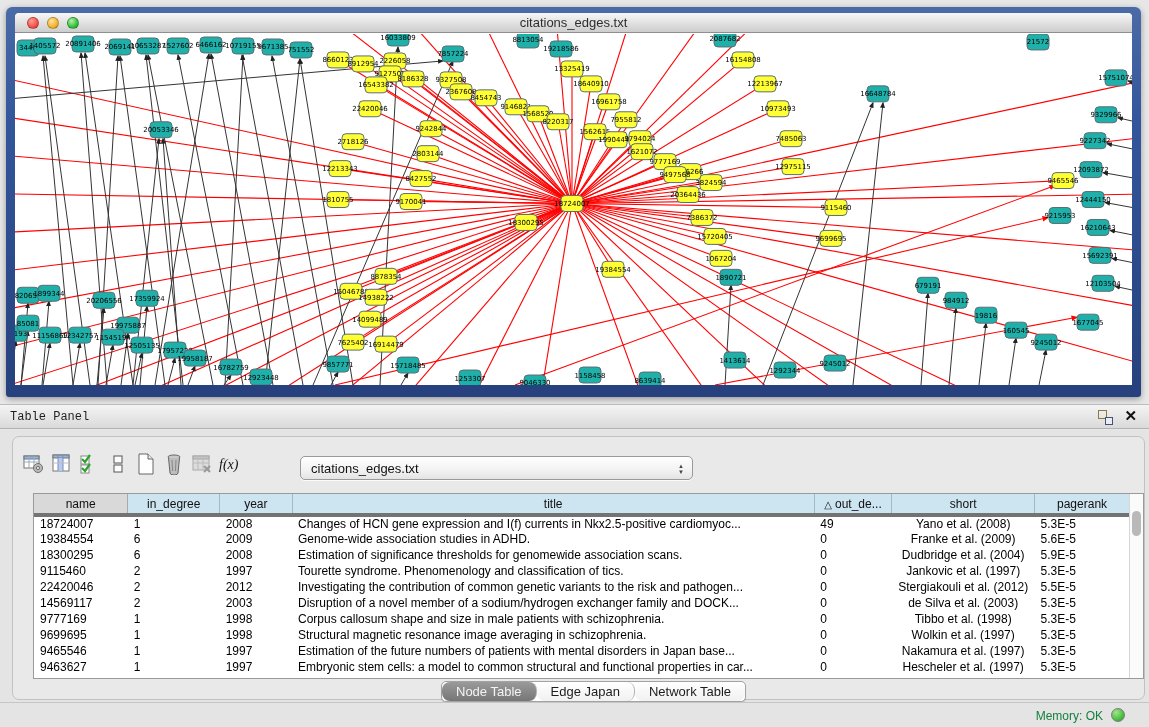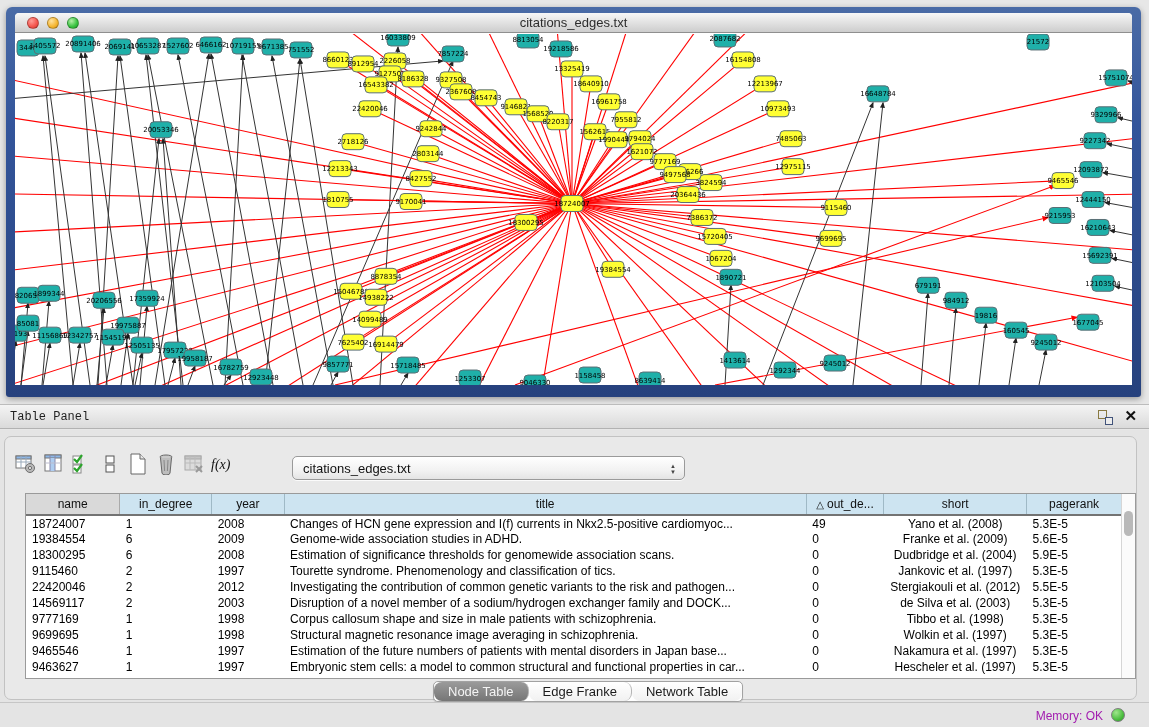--- a/index.html
+++ b/index.html
@@ -27,58 +27,58 @@
   
   #panel-header { position:absolute; left:0; top:404px; width:1149px; height:25px;
     background:linear-gradient(180deg,#f4f4f4,#dadada); border-top:1px solid #bcbcbc; border-bottom:1px solid #b2b2b2; }
   #panel-header .ph-title { position:absolute; left:10px; top:5px; font-size:12px; color:#1f1f1f;font-family:Liberation Mono, monospace; }
   #float-btn { position:absolute; right:36px; top:5px; width:15px; height:15px; cursor:default; }
   #float-btn .sq1 { position:absolute; left:0; top:0; width:9px; height:9px; border:1.5px solid #8a7a42; }
   #float-btn .sq2 { position:absolute; right:0; bottom:0; width:8px; height:8px; border:1.5px solid #41537a; background:#ececec; }
   #close-btn { position:absolute; right:12px; top:2px; font-size:15px; font-weight:bold; color:#111; }
 
   #panel-body { position:absolute; left:0; top:430px; width:1149px; height:272px; background:#e4e4e4; }
-  #panel-inset { position:absolute; left:4px; top:6px; width:1133px; height:264px;
+  #panel-inset { position:absolute; left:12px; top:6px; width:1133px; height:264px;
     background:#e9e9e9; border:1px solid #c2c2c2; border-radius:7px; }
 
   
   #tp-toolbar { position:absolute; left:8px; top:12px; height:30px; display:flex; align-items:center; }
   .tb-icon { width:26px; height:24px; display:flex; align-items:center; justify-content:center; margin-right:2px; }
   .tb-icon svg { display:block; }
   #table-select { position:absolute; left:287px; top:19px; width:393px; height:24px;
     border:1px solid #9a9a9a; border-radius:5px;
     background:linear-gradient(180deg,#ffffff,#f2f2f2 60%,#e4e4e4); box-shadow:0 1px 0 rgba(255,255,255,.8);
     font-size:13px; color:#111; display:flex; align-items:center; padding-left:10px; }
   #table-select .stepper { position:absolute; right:4px; top:3px; width:14px; height:17px; display:flex; flex-direction:column;
     align-items:center; justify-content:center; color:#444; font-size:6px; line-height:6px; }
 
   
   #node-table-wrap { position:absolute; left:20px; top:56px; width:1111px; height:186px;
     background:#fff; border:1px solid #9a9a9a; }
   table#node-table { border-collapse:collapse; table-layout:fixed; width:1096px; font-size:12px; }
-  #node-table th { height:21px; background:#cde4f1; border-right:1px solid #9fb9c6; border-bottom:2px solid #737373;
+  #node-table th { height:21px; background:#cde4f1; border-right:1px solid #9fb9c6; border-bottom:4px solid #737373;
     font-weight:normal; color:#111; text-align:center; overflow:hidden; white-space:nowrap; }
   #node-table th.first { background:#d9d9d9; border-right:1px solid #aaa; }
   #node-table td { height:16px; padding:0 6px; color:#000; overflow:hidden; white-space:nowrap; text-overflow:clip; }
   #node-table td.c-short { text-align:center;margin-left:8px; }
   .sort-tri { font-size:10px; margin-right:3px; }
   #v-scroll { position:absolute; right:0; top:0; width:14px; height:184px; background:#fbfbfb; border-left:1px solid #d6d6d6; }
   #v-thumb { position:absolute; left:2px; top:17px; width:9px; height:25px; background:#b9b9b9; border-radius:5px; }
 
   
   #tab-bar { position:absolute; left:428px; top:244px; height:21px; display:flex;
     border:1px solid #a2a2a2; border-radius:5px; overflow:hidden; background:#fff; box-shadow:0 1px 1px rgba(0,0,0,.15); }
   .seg { height:100%; display:flex; align-items:center; justify-content:center; font-size:13px; color:#1c1c1c;
     padding:0 14px; border-right:1px solid #b5b5b5; background:linear-gradient(180deg,#ffffff,#f1f1f1);border-radius:8px; }
   .seg:last-child { border-right:none; }
   .seg.selected { background:linear-gradient(180deg,#9a9a9a,#767676); color:#f4f4f4; }
 
   
   #status-bar { position:absolute; left:0; top:702px; width:1149px; height:25px; background:#e4e4e4; border-top:1px solid #c6c6c6; }
-  #mem-label { position:absolute; right:46px; top:6px; font-size:12px; color:#a21caf; }
+  #mem-label { position:absolute; right:46px; top:6px; font-size:12px; color:#15803d; }
   #mem-dot { position:absolute; right:24px; top:5px; width:14px; height:14px; border-radius:50%;
     border:1px solid #7d7d7d; background:radial-gradient(circle at 35% 30%, #9fe68c, #46bb3a 65%, #2f9330); }
 </style>
 </head>
 <body>
 
 <div id="net-window">
   <div id="net-inner">
     <div id="titlebar">
       <span class="tl red"></span>
@@ -898,21 +898,21 @@
             </tr>
           </tbody>
       </table>
       <div id="v-scroll">
         <div id="v-thumb"></div>
       </div>
     </div>
 
     <div id="tab-bar">
         <div class="seg selected">Node Table</div>
-        <div class="seg">Edge Franke</div>
+        <div class="seg">Edge Japan</div>
         <div class="seg">Network Table</div>
       </div>
   </div>
 </div>
 
 <div id="status-bar">
   <span id="mem-label">Memory: OK</span>
   <span id="mem-dot"></span>
 </div>
 

